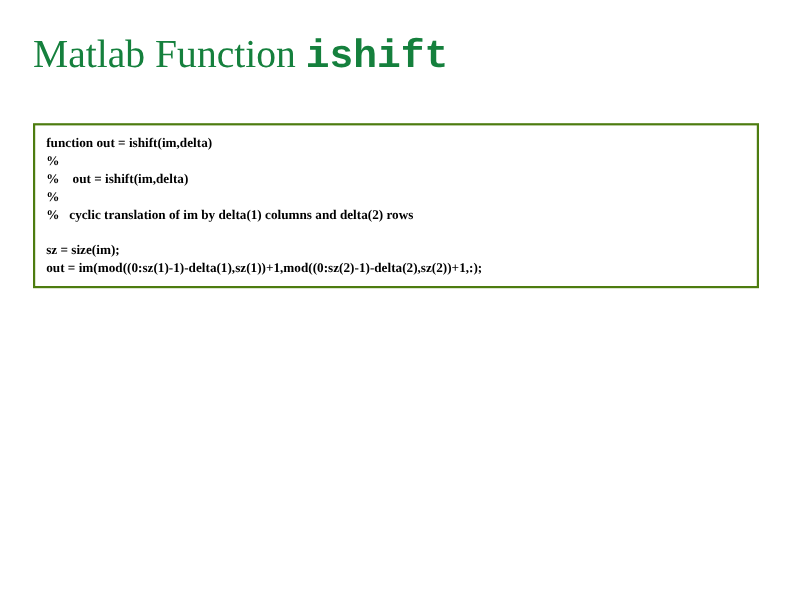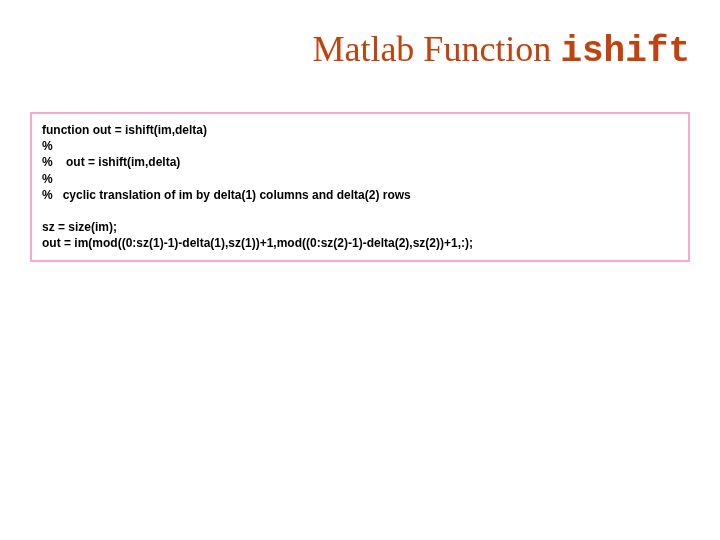--- a/index.html
+++ b/index.html
@@ -9,35 +9,35 @@
       background: #ffffff;
       font-family: "Times New Roman", Times, serif;
       overflow: hidden;
     }
     .slide {
       width: 100%;
       height: 100%;
       padding: 20px 30px;
     }
     .title {
-      text-align: right;
+      text-align: left;
       font-size: 36px;
       font-weight: normal;
-      color: #c2410c;
+      color: #15803d;
       margin-top: 8px;
       margin-bottom: 40px;
     }
     .title-mono {
       font-family: "Courier New", Courier, monospace;
       font-weight: bold;
     }
     .code-block {
-      border: 2px solid #f9a8d4;
+      border: 2px solid #4d7c0f;
       padding: 8px 10px;
-      font-family: Liberation Sans, sans-serif;
+      font-family: Liberation Serif, serif;
       font-size: 12px;
       line-height: 1.35;
       font-weight: bold;
       white-space: pre;
     }
   </style>
 </head>
 <body>
 
 <div class="slide">

